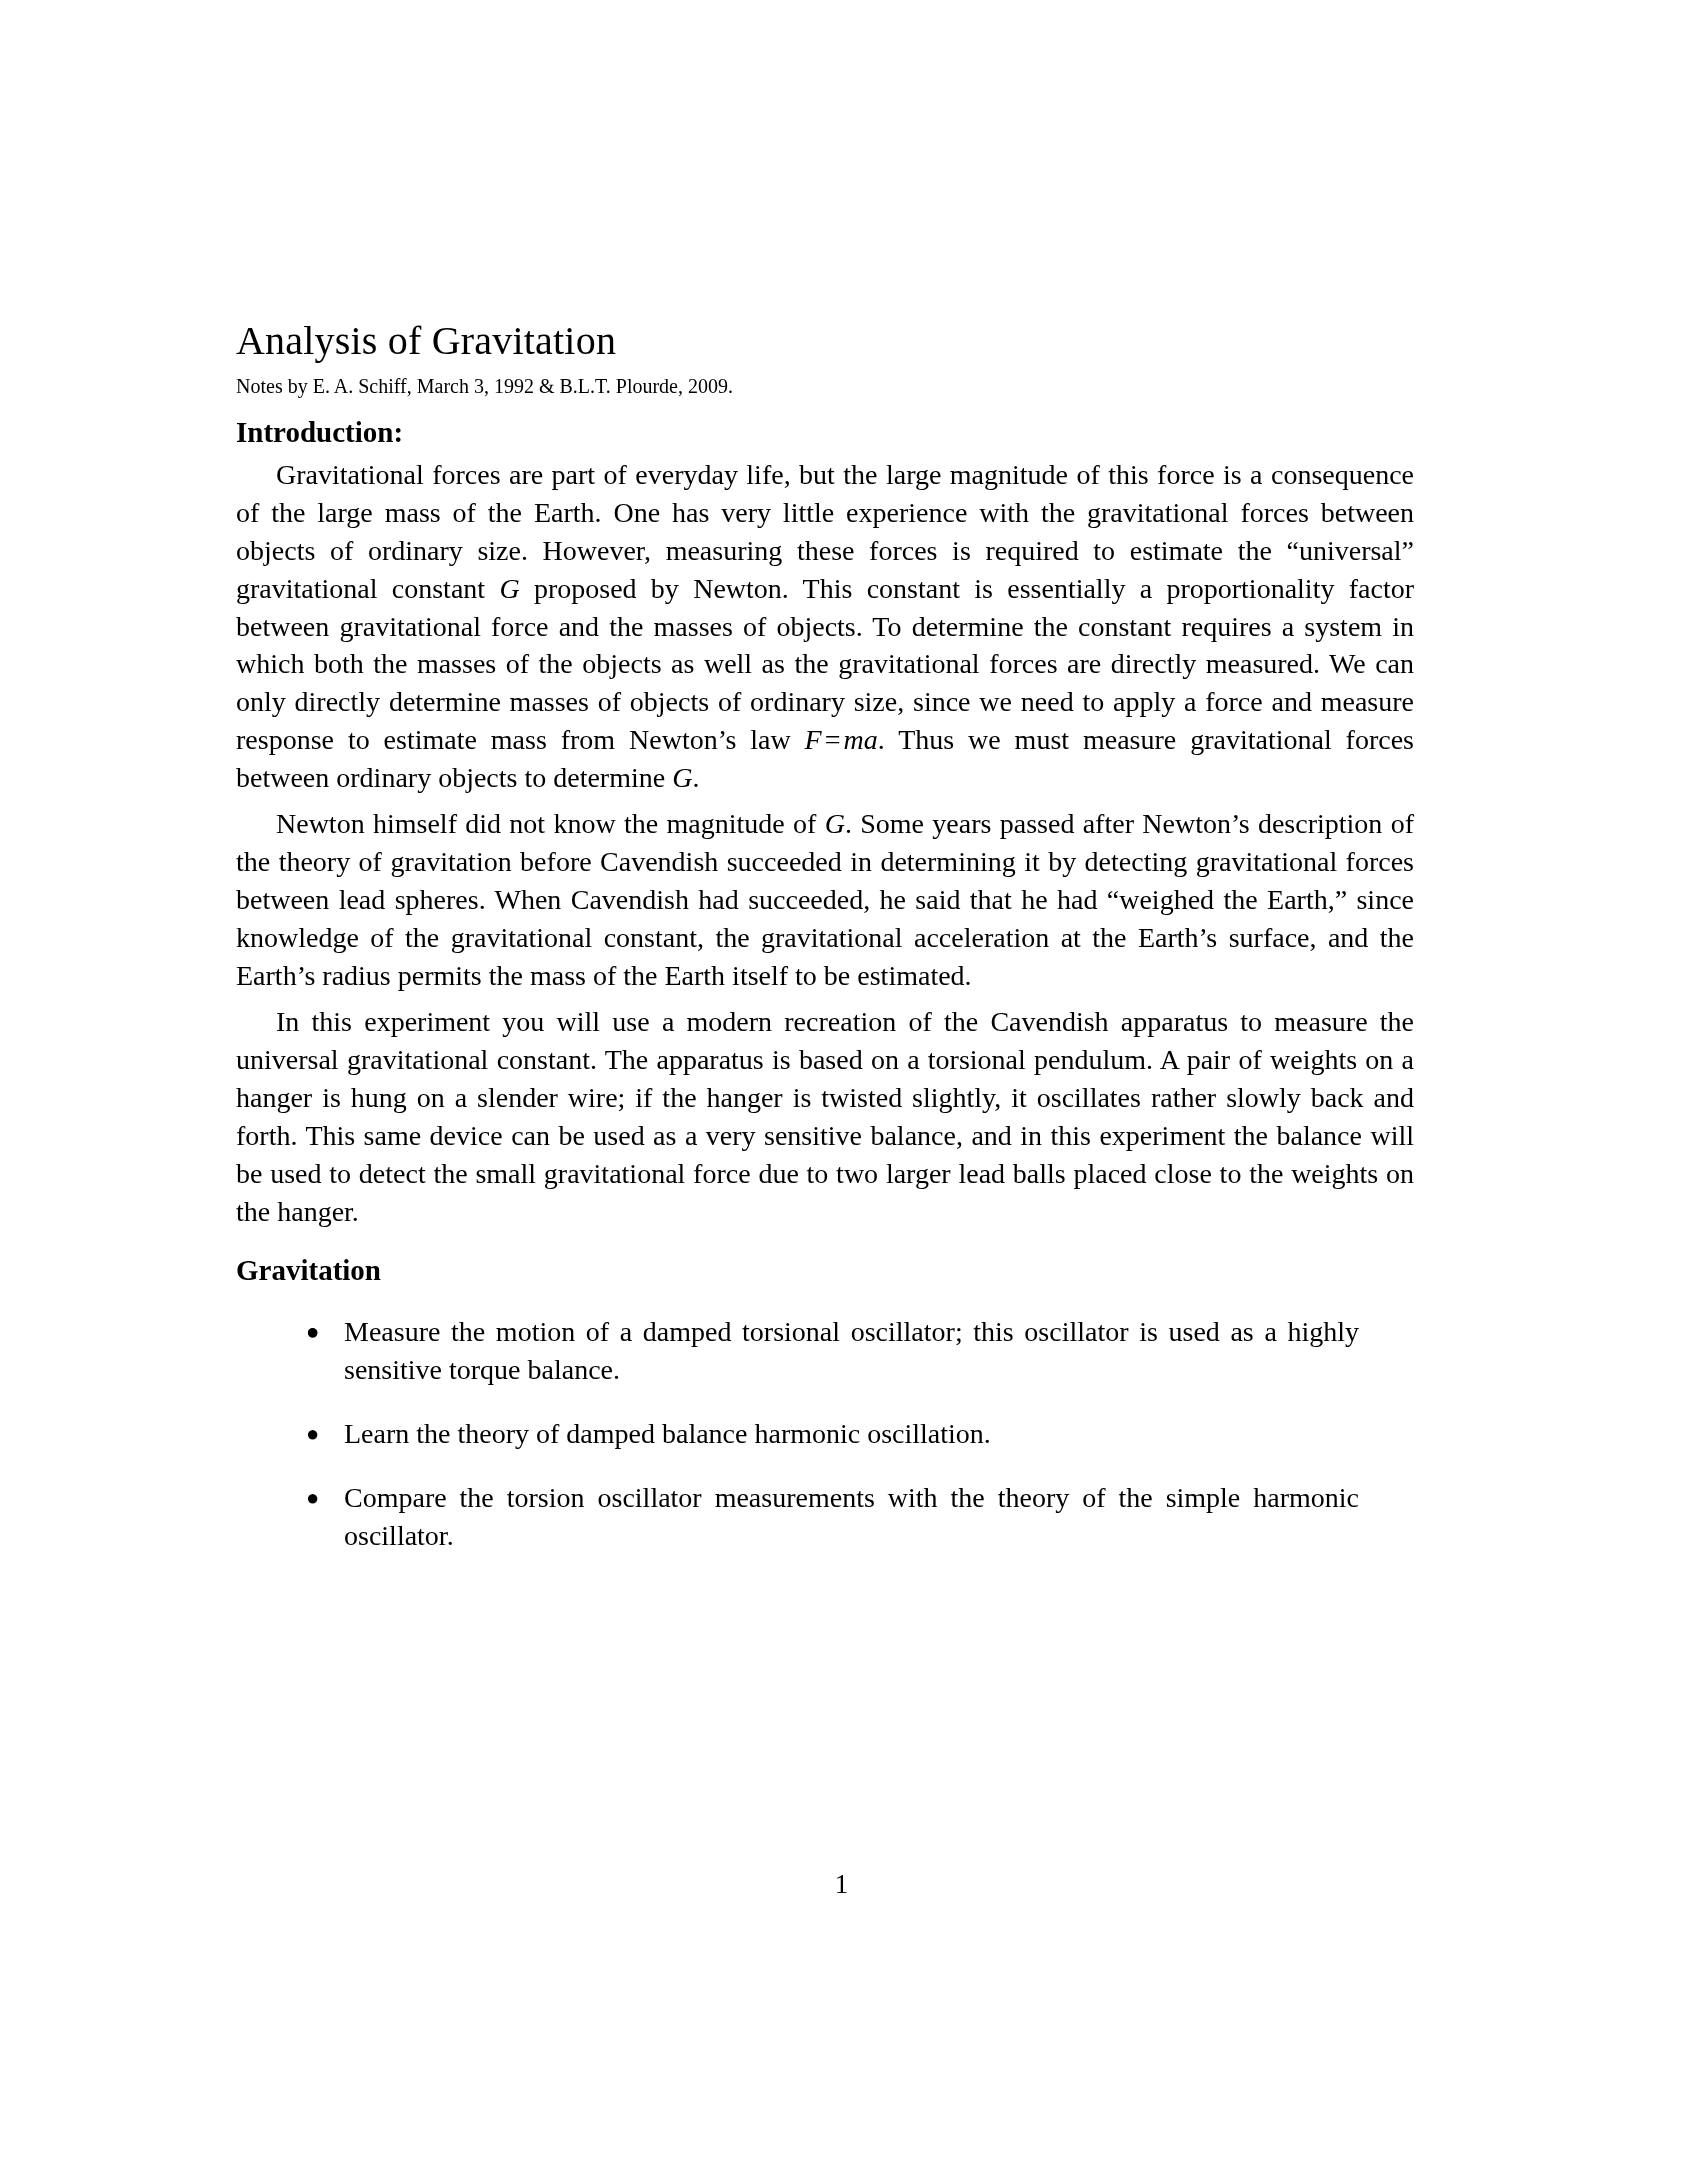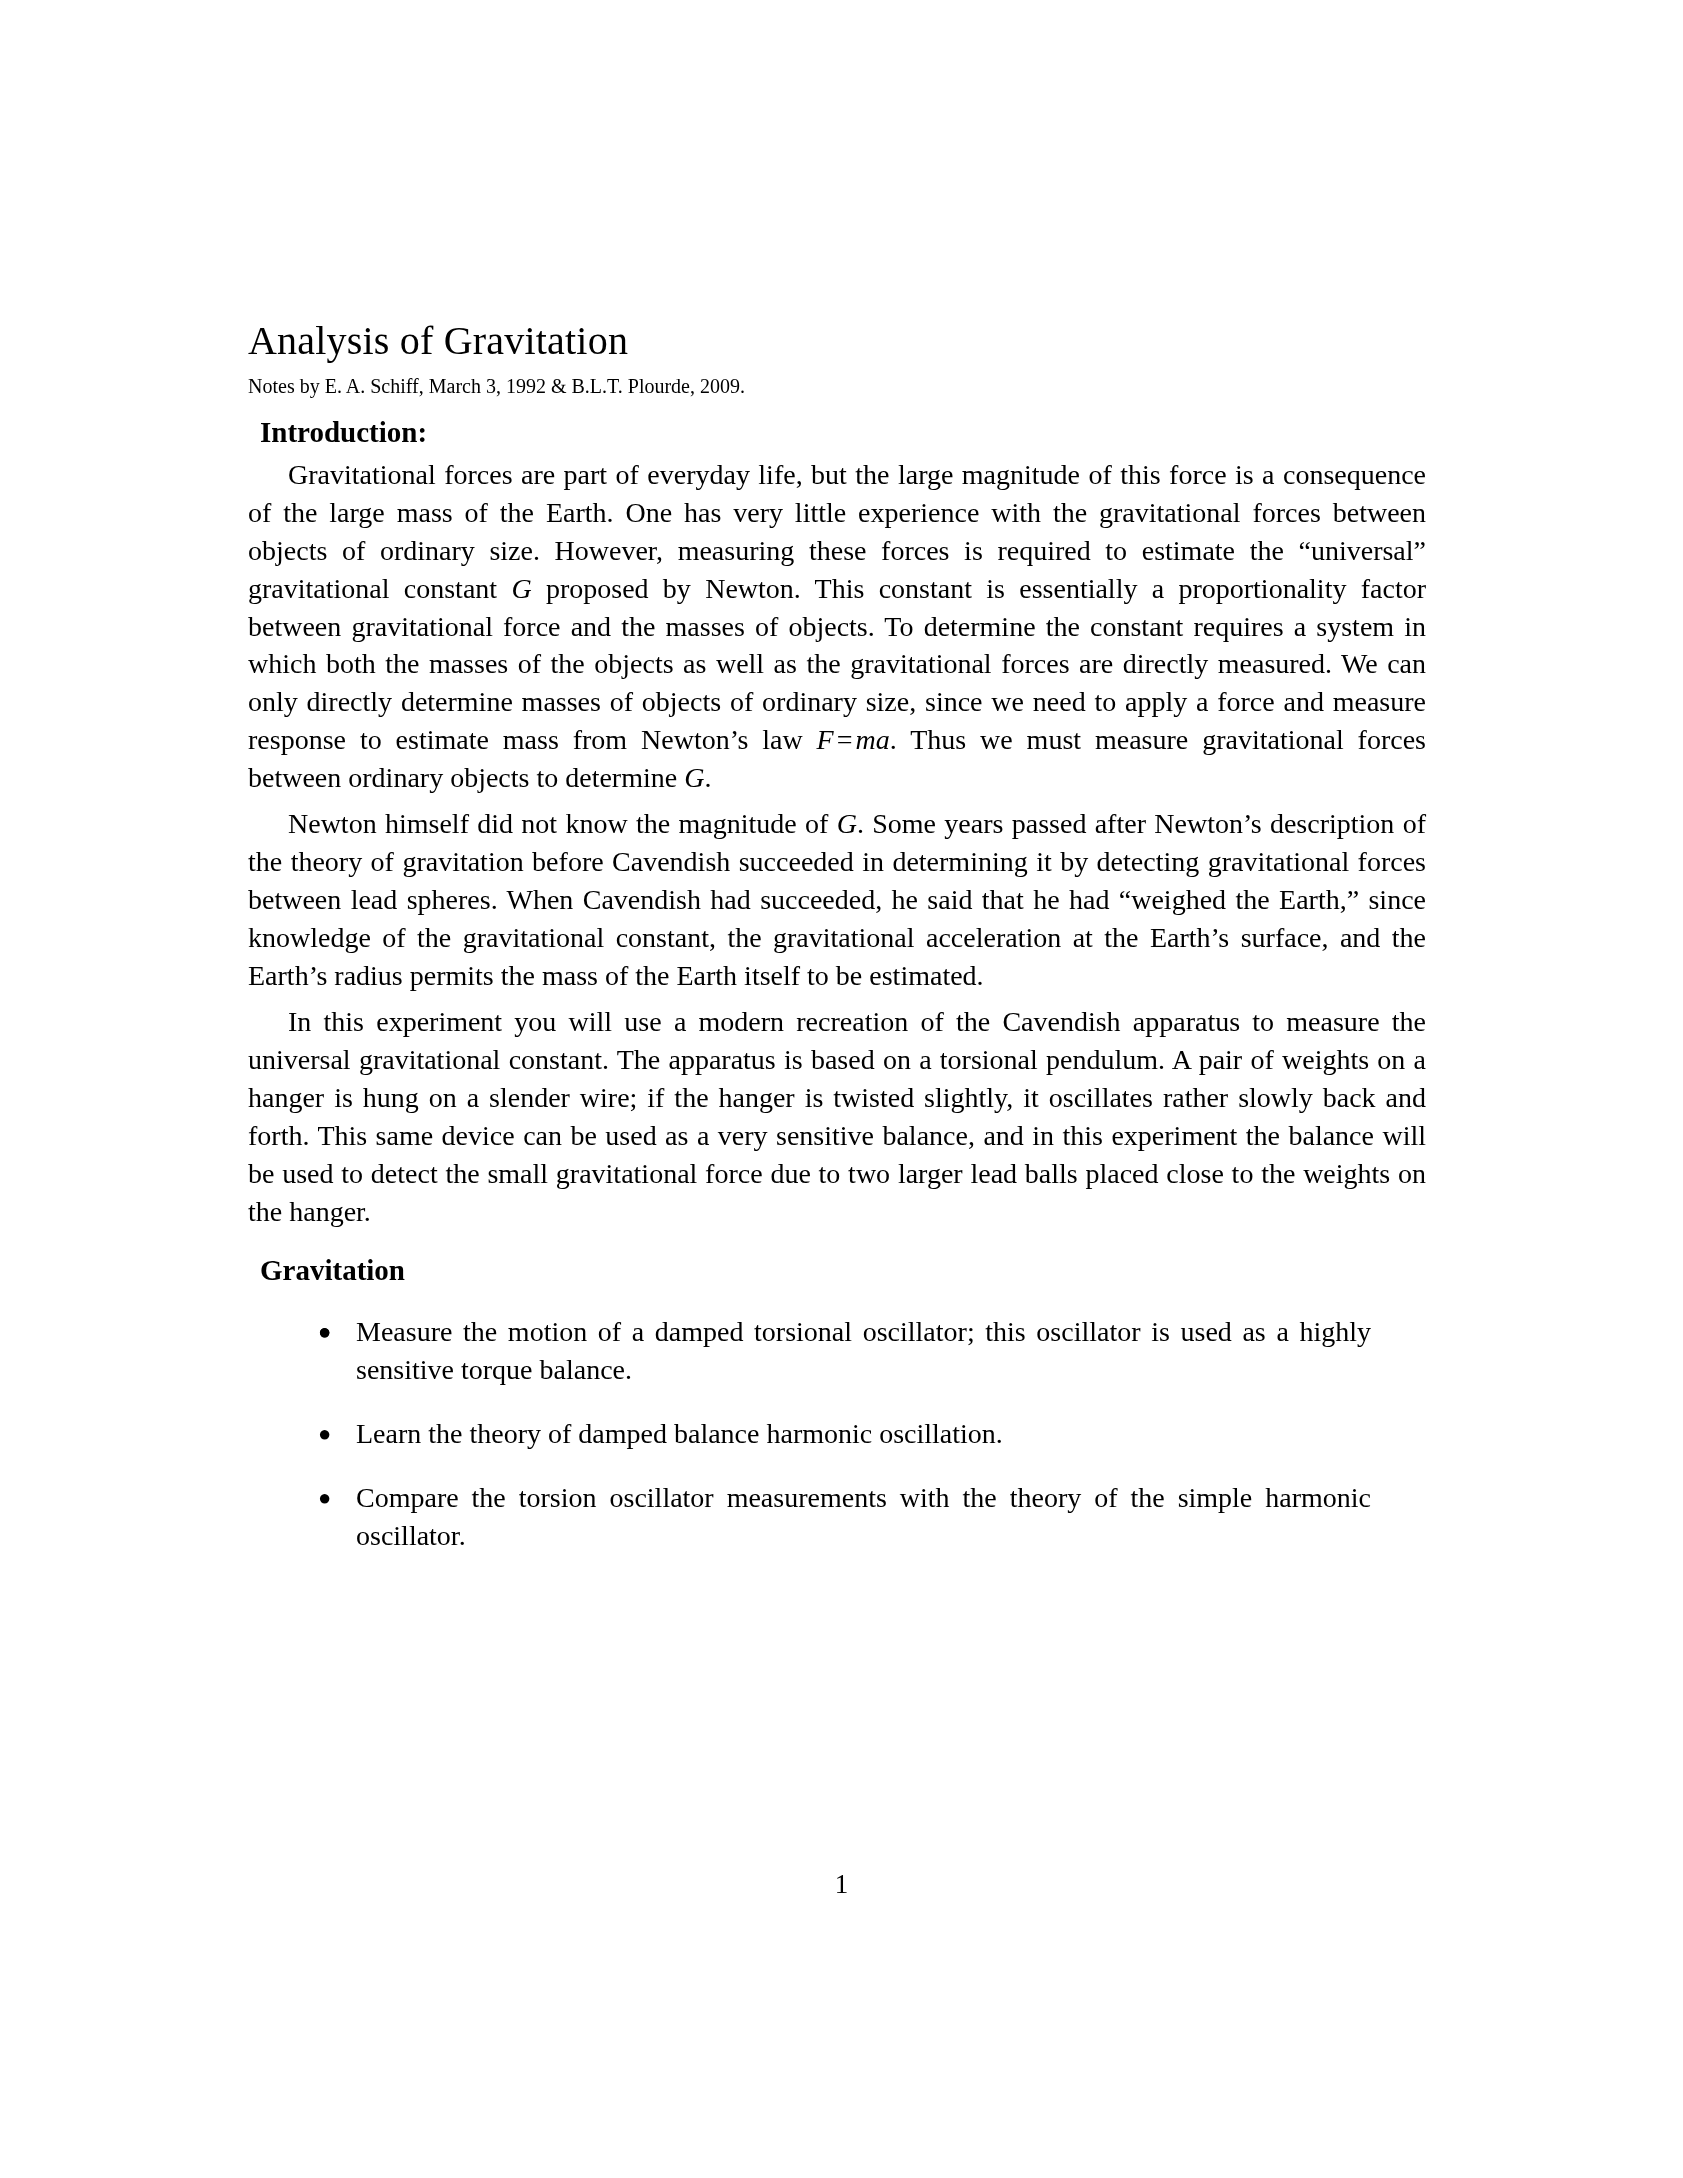--- a/index.html
+++ b/index.html
@@ -20,21 +20,21 @@
     position: relative;
     width: 1683px;
     height: 2178px;
     background: #ffffff;
     box-sizing: border-box;
   }
 
   
   .content {
     position: absolute;
-    left: 248px;
+    left: 236px;
     top: 319px;
     width: 1178px;
   }
 
   .doc-title {
     font-size: 40px;
     font-weight: normal;
     line-height: 1.12;
     margin: 0 0 10px 0;
     letter-spacing: 0.2px;
@@ -43,21 +43,21 @@
   .byline {
     font-size: 20px;
     line-height: 1.26;
     margin: 0 0 16px 0;
   }
 
   .section-head {
     font-size: 29px;
     font-weight: bold;
     line-height: 1.2;
-    margin: 0 0 6px 12px;
+    margin: 0 0 6px 0;
   }
 
   .section-head.spaced {
     margin-top: 22px;
     margin-bottom: 10px;
   }
 
   p.para {
     font-size: 28px;
     line-height: 1.355;

